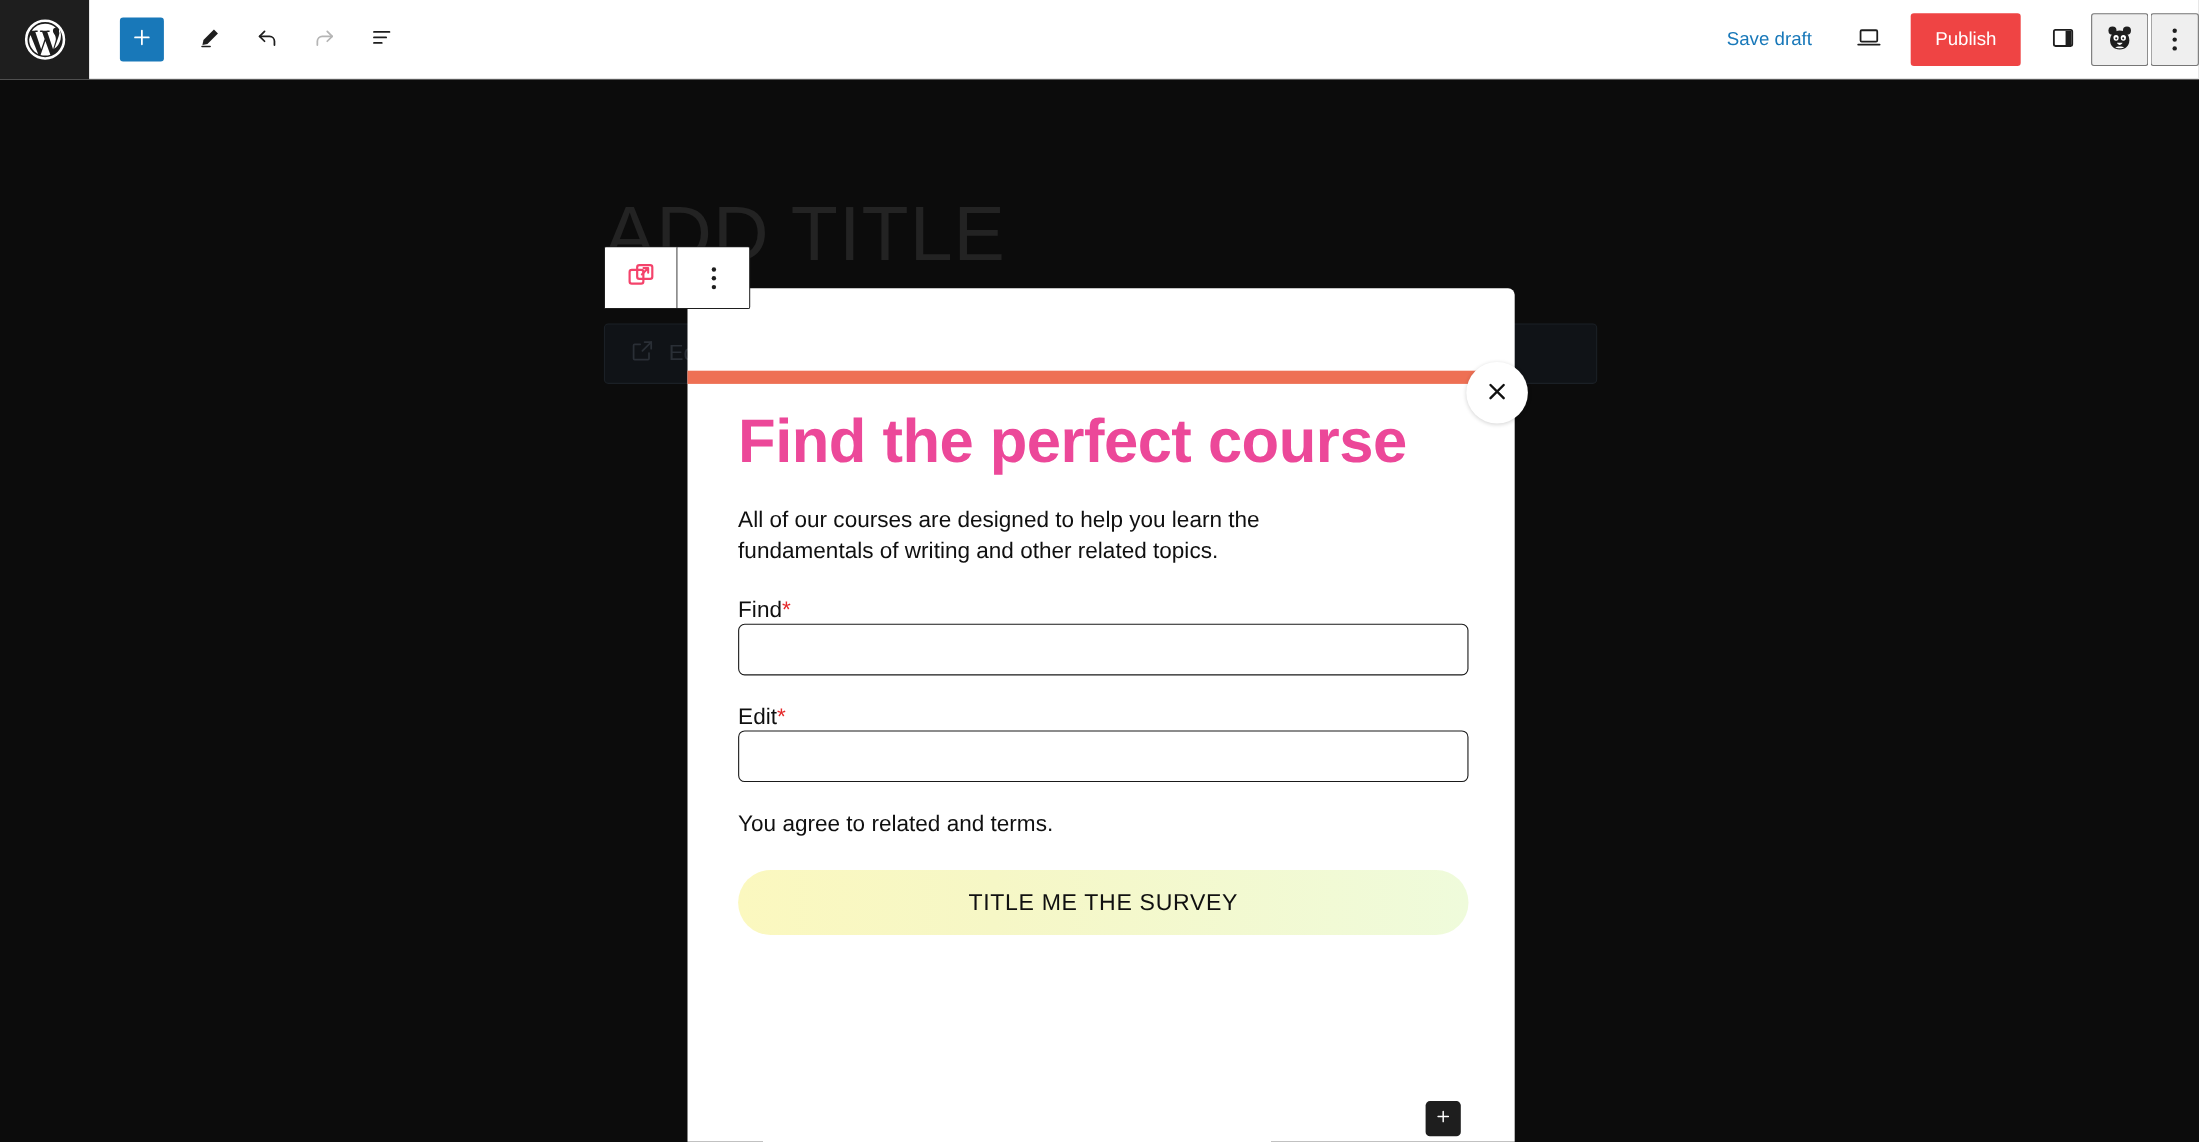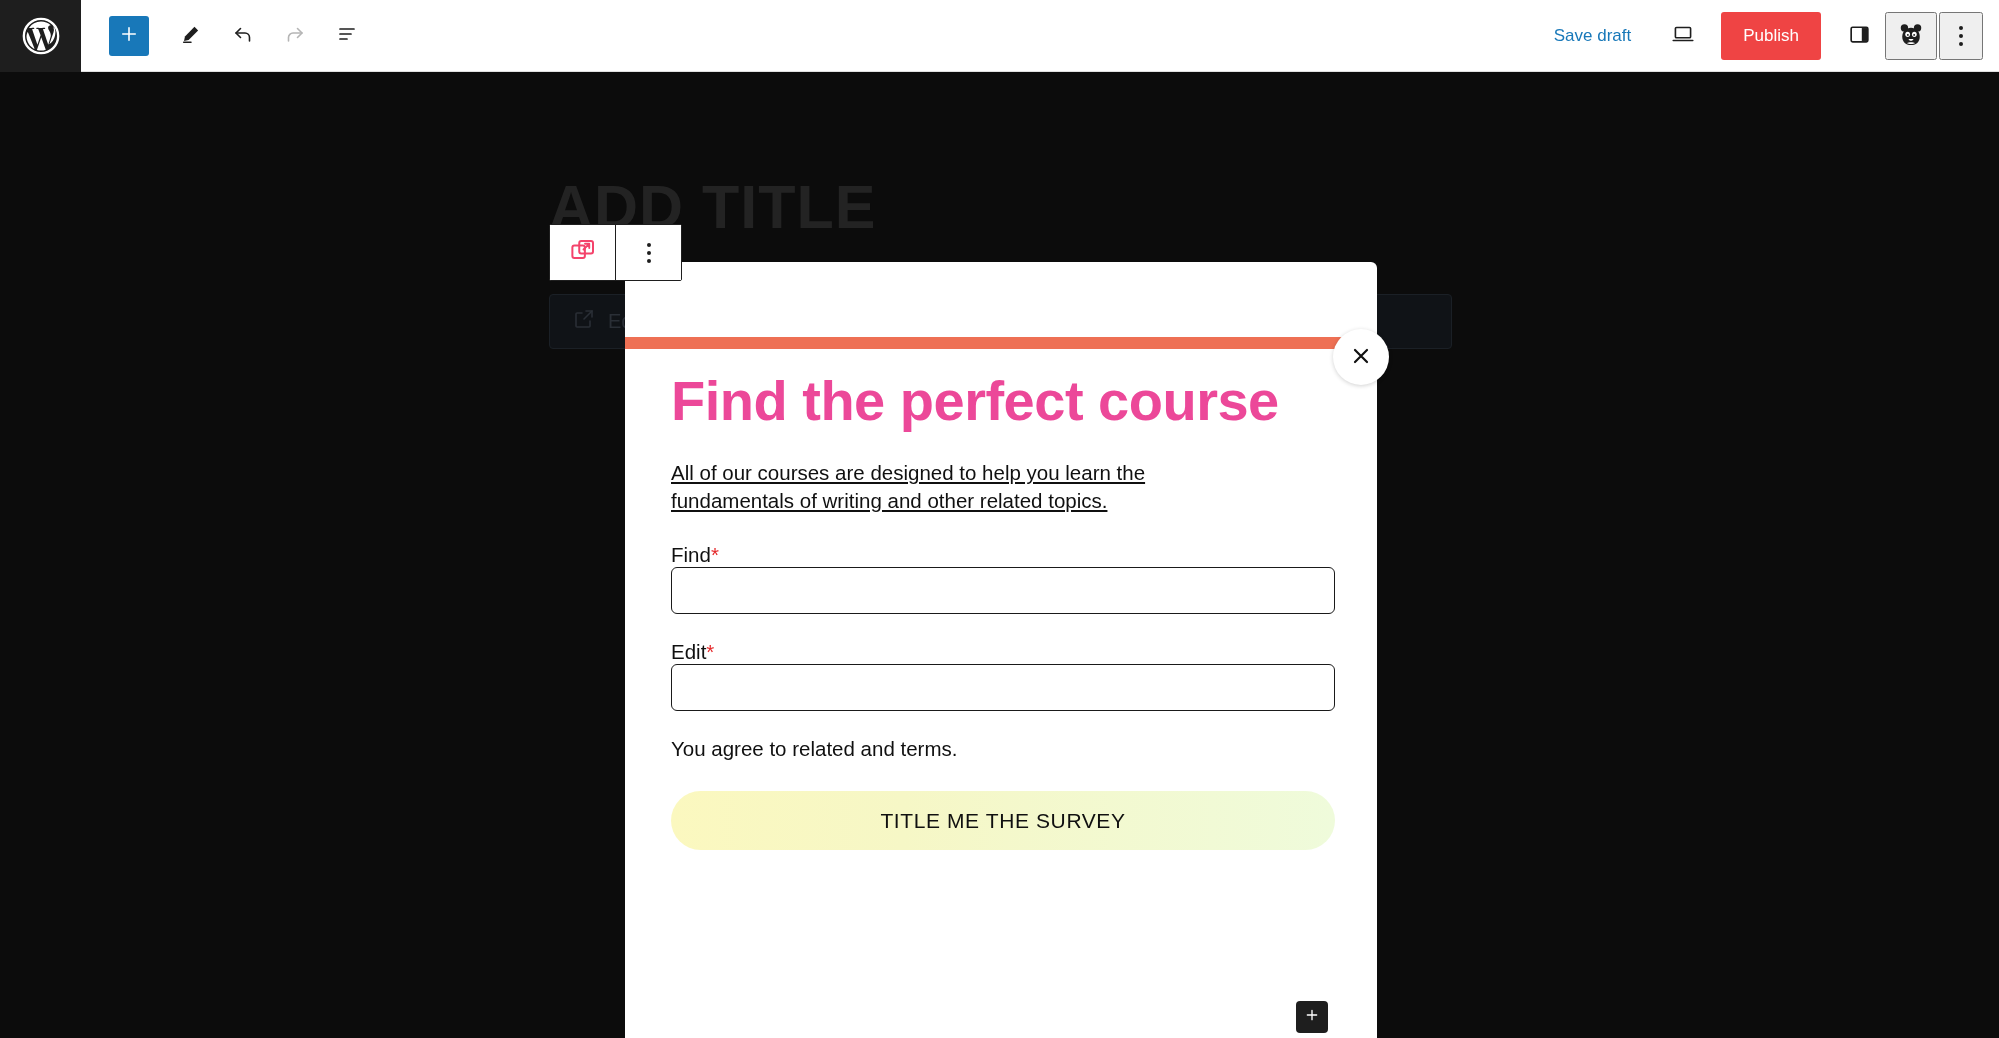--- a/index.html
+++ b/index.html
@@ -21,21 +21,21 @@
   }
   .wp-logo-tile {
     width: 81px; height: 72px;
     background: #1e1e1e;
     display: flex; align-items: center; justify-content: center;
     flex: 0 0 auto;
   }
   .wp-logo-tile svg { display: block; }
 
   .bar-left { display: flex; align-items: center; gap: 4px; padding-left: 28px; }
-  .bar-right { margin-left: auto; display: flex; align-items: center; padding-right: 16px; gap: 2px; justify-content: flex-end; }
+  .bar-right { margin-left: auto; display: flex; align-items: center; gap: 2px; justify-content: flex-end; }
 
   .tb-btn {
     width: 48px; height: 48px;
     display: flex; align-items: center; justify-content: center;
     border: none; background: transparent; border-radius: 3px;
     cursor: pointer; color: #1e1e1e;
   }
   .tb-btn.add {
     background: #1878b9; color: #fff;
     width: 40px; height: 40px; border-radius: 3px;
@@ -62,21 +62,21 @@
 
   
   .canvas {
     position: absolute; top: 72px; left: 0;
     width: 1999px; height: 966px;
     background: #0c0c0c;
     overflow: hidden;
   }
   .post-title {
     position: absolute; left: 549px; top: 100px;
-    font-size: 61px; font-weight: 700; letter-spacing: 1px;
+    font-size: 70px; font-weight: 400; letter-spacing: 1px;
     color: #232323;
     font-family: "Liberation Sans", sans-serif;
     white-space: nowrap;
   }
   
   .ghost-btn {
     position: absolute; left: 549px; top: 222px;
     width: 903px; height: 55px;
     background: #101317;
     border: 1px solid #1b2026;
@@ -120,21 +120,21 @@
     position: absolute; left: 0; top: 87px; right: 0; bottom: 0;
     padding: 18px 44px 0 46px;
   }
   .popup-heading {
     font-size: 56px; line-height: 1.22; font-weight: 700;
     color: #ec4899; letter-spacing: -0.5px;
     margin-bottom: 24px;
   }
   .popup-desc {
     font-size: 20.5px; line-height: 1.36; color: #101010;
-    max-width: 560px; margin-bottom: 28px; text-decoration: underline;
+    max-width: 560px; margin-bottom: 28px;
   }
   .field-label {
     font-size: 20.5px; color: #101010; margin-bottom: 11px;
   }
   .req { color: #e5292b; }
   .field-input {
     display: block;
     width: 664px; height: 47px;
     border: 1.6px solid #1a1a1a;
     border-radius: 6px;

